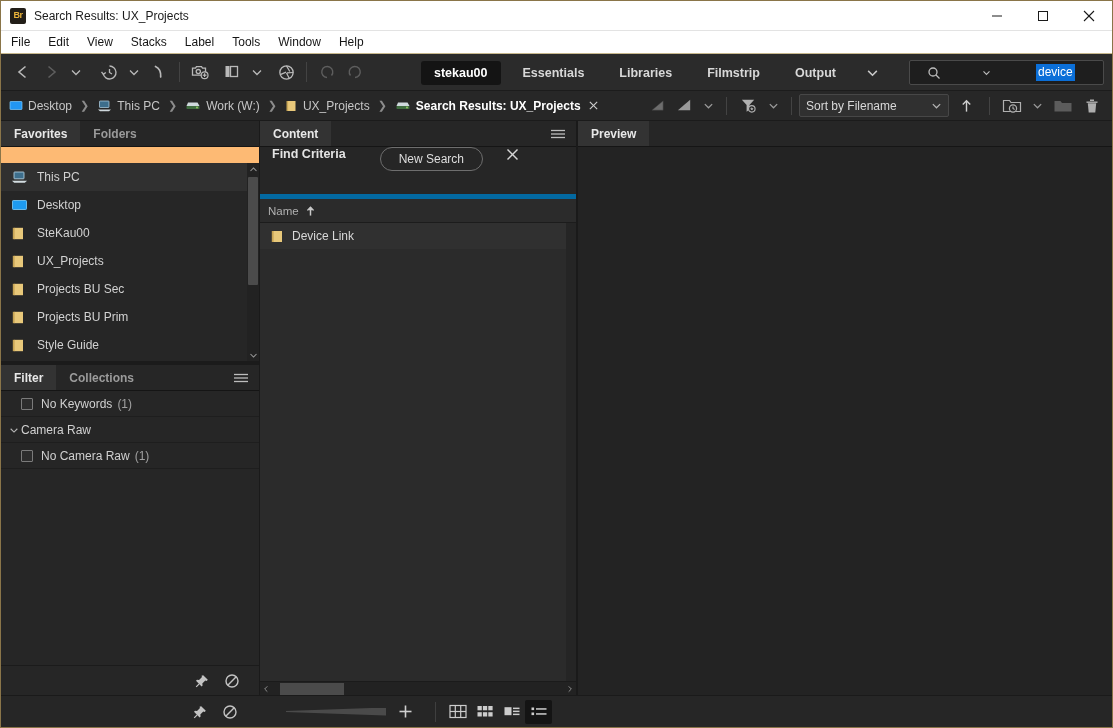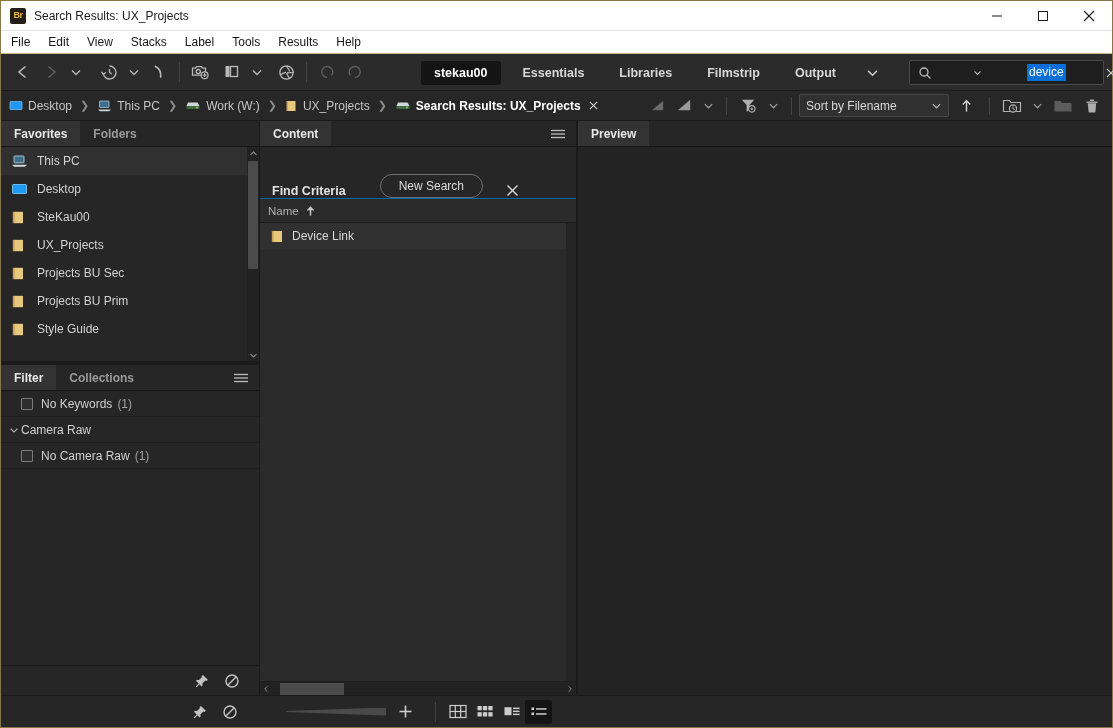--- a/index.html
+++ b/index.html
@@ -70,21 +70,21 @@
     font-size: 12.5px; font-weight: bold; color: #d8d8d8;
     padding: 5px 13px; border-radius: 3px; margin-right: 9px; white-space: nowrap;
   }
   .ws-item.active { background: #141414; color: #ffffff; }
   .ws-chev { color: #c9c9c9; padding: 0 8px; display:flex; align-items:center; }
 
   .searchbox {
     position: absolute; right: 8px; top: 6px;
     width: 195px; height: 25px; background: #1e1e1e;
     border: 1px solid #4a4a4a; border-radius: 2px;
-    display: flex; align-items: center; padding: 0 8px; gap: 39px;
+    display: flex; align-items: center; padding: 0 17px; gap: 39px;
   }
   .search-ico { display: flex; align-items: center; color: #bdbdbd; margin-right: 2px; }
   .search-chev { color: #bdbdbd; display:flex; align-items:center; margin-right: 6px;}
   .search-val {
     font-size: 12px; color: #ffffff; background: #0b6fd8; padding: 1px 2px; line-height: 15px;
   }
   .search-clear { margin-left: auto; color: #c5c5c5; display: flex; align-items: center; }
 
   
   .pathbar {
@@ -121,21 +121,21 @@
     font-size: 12px; font-weight: bold; color: #9b9b9b;
     display: flex; align-items: center; padding: 0 13px;
   }
   .ptab.active { background: #333333; color: #e8e8e8; }
   .ptab-menu {
     margin-left: auto; display: flex; align-items: center; padding: 0 10px; color: #bdbdbd;
   }
 
   
   .leftcol { width: 258px; display: flex; flex-direction: column; flex: none; background:#1e1e1e; }
-  .favpanel { height: 240px; display: flex; flex-direction: column; flex: none; background: #fdba74; }
+  .favpanel { height: 240px; display: flex; flex-direction: column; flex: none; background: #fdba74; gap: 16px; }
   .favlist { flex: 1; position: relative; overflow: hidden; background: #262626; }
   .favrow {
     height: 28px; display: flex; align-items: center; padding-left: 10px;
     font-size: 12px; color: #d2d2d2;
   }
   .favrow.selected { background: #303030; }
   .favrow .ico { width: 20px; display: flex; align-items: center; margin-right: 6px; }
   .favscroll {
     position: absolute; right: 0; top: 0; bottom: 0; width: 12px; background: #222222;
     display: flex; flex-direction: column; align-items: center;
@@ -170,22 +170,22 @@
     justify-content: flex-end; padding-right: 12px; flex: none; border-top: 1px solid #1b1b1b;
   }
   .lf-btn { width: 30px; height: 26px; display: flex; align-items: center; justify-content: center; color: #c3c3c3; }
 
   
   .centercol {
     width: 318px; display: flex; flex-direction: column; flex: none;
     background: #262626; border-left: 1px solid #1a1a1a; border-right: 1px solid #1a1a1a;
   }
   .findbar {
-    height: 52px; background: #262626; display: flex; align-items: flex-end;
-    padding: 0 12px; flex: none; border-bottom: 1px solid #0369a1;
+    height: 52px; background: #262626; display: flex; align-items: flex-start;
+    padding: 0 12px; flex: none; border-bottom: 5px solid #0369a1;
   }
   .find-label { font-size: 12.5px; font-weight: bold; color: #e3e3e3; }
   .newsearch {
     margin-left: 34px; height: 24px; padding: 0 18px; border: 1px solid #6e6e6e;
     border-radius: 12px; display: flex; align-items: center; justify-content: center;
     font-size: 12px; color: #dedede; background: transparent;
   }
   .find-close { margin-left: 22px; color: #d5d5d5; display: flex; align-items: center; }
   .colhead {
     height: 24px; background: #2b2b2b; display: flex; align-items: center;
@@ -263,21 +263,21 @@
     </div>
   </div>
 
   <div class="menubar">
     <div class="menu-item">File</div>
     <div class="menu-item">Edit</div>
     <div class="menu-item">View</div>
     <div class="menu-item">Stacks</div>
     <div class="menu-item">Label</div>
     <div class="menu-item">Tools</div>
-    <div class="menu-item">Results</div>
+    <div class="menu-item">Window</div>
     <div class="menu-item">Help</div>
   </div>
 
   <div class="toolbar">
     <div class="tb-grp" style="margin-left:8px;">
       <div class="tb-btn">
         <svg width="18" height="18" viewBox="0 0 18 18">
             <polyline points="11.5,3.5 5,9 11.5,14.5" fill="none" stroke="currentColor" stroke-width="1.6"></polyline>
           </svg>
       </div>

